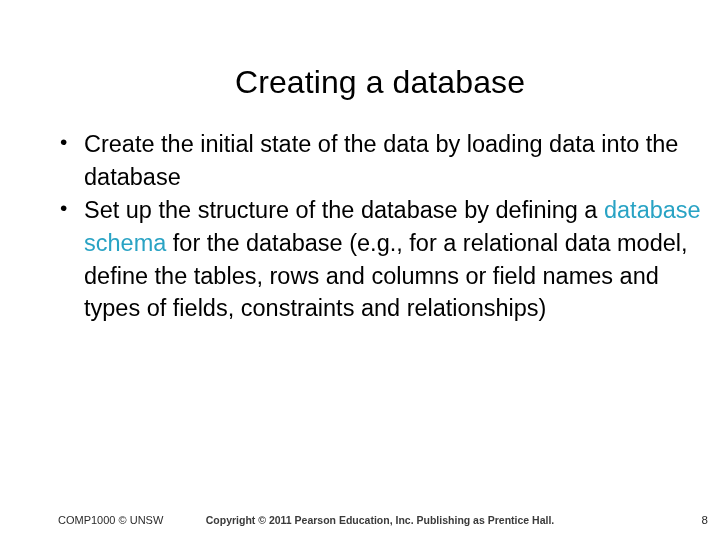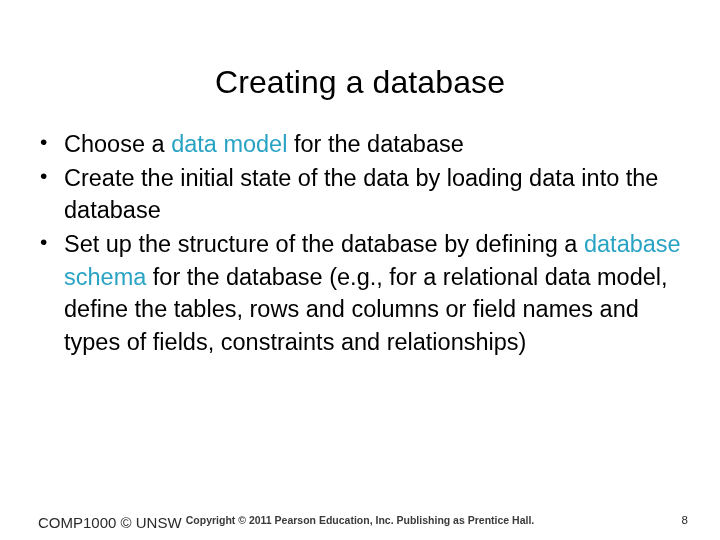--- a/index.html
+++ b/index.html
@@ -13,20 +13,21 @@
     font-family: "Liberation Sans", sans-serif;
     color: #000000;
     overflow: hidden;
     position: relative;
   }
   .slide {
     position: relative;
     width: 654px;
     height: 540px;
     box-sizing: border-box;
+    margin-left: 20px;
   }
   .slide-title {
     position: absolute;
     left: 0;
     top: 44px;
     width: 720px;
     text-align: center;
     font-size: 32px;
     font-weight: normal;
     color: #000000;
@@ -67,21 +68,21 @@
     position: absolute;
     left: 0;
     bottom: 8px;
     width: 720px;
     height: 18px;
   }
   .footer-left {
     position: absolute;
     left: 38px;
     top: 0;
-    font-size: 15px;
+    font-size: 11px;
     color: #2b2b2b;
   }
   .footer-center {
     position: absolute;
     left: 0;
     top: 0;
     width: 720px;
     text-align: center;
     font-size: 10.5px;
     font-weight: bold;
@@ -98,23 +99,20 @@
 </head>
 <body>
 
 <div class="slide">
 
   <h1 class="slide-title">Creating a database</h1>
 
   <div class="body-block">
     <ul class="bullets">
       <li>
-        <span>Choose a </span><span class="hl">data model</span><span> for the database</span>
-      </li>
-      <li>
         <span>Create the initial state of the data by loading data into the database</span>
       </li>
       <li>
         <span>Set up the structure of the database by defining a </span><span class="hl">database schema</span><span> for the database (e.g., for a relational data model, define the tables, rows and columns or field names and types of fields, constraints and relationships)</span>
       </li>
     </ul>
   </div>
 
   <div class="footer">
     <span class="footer-left">COMP1000 © UNSW</span>

